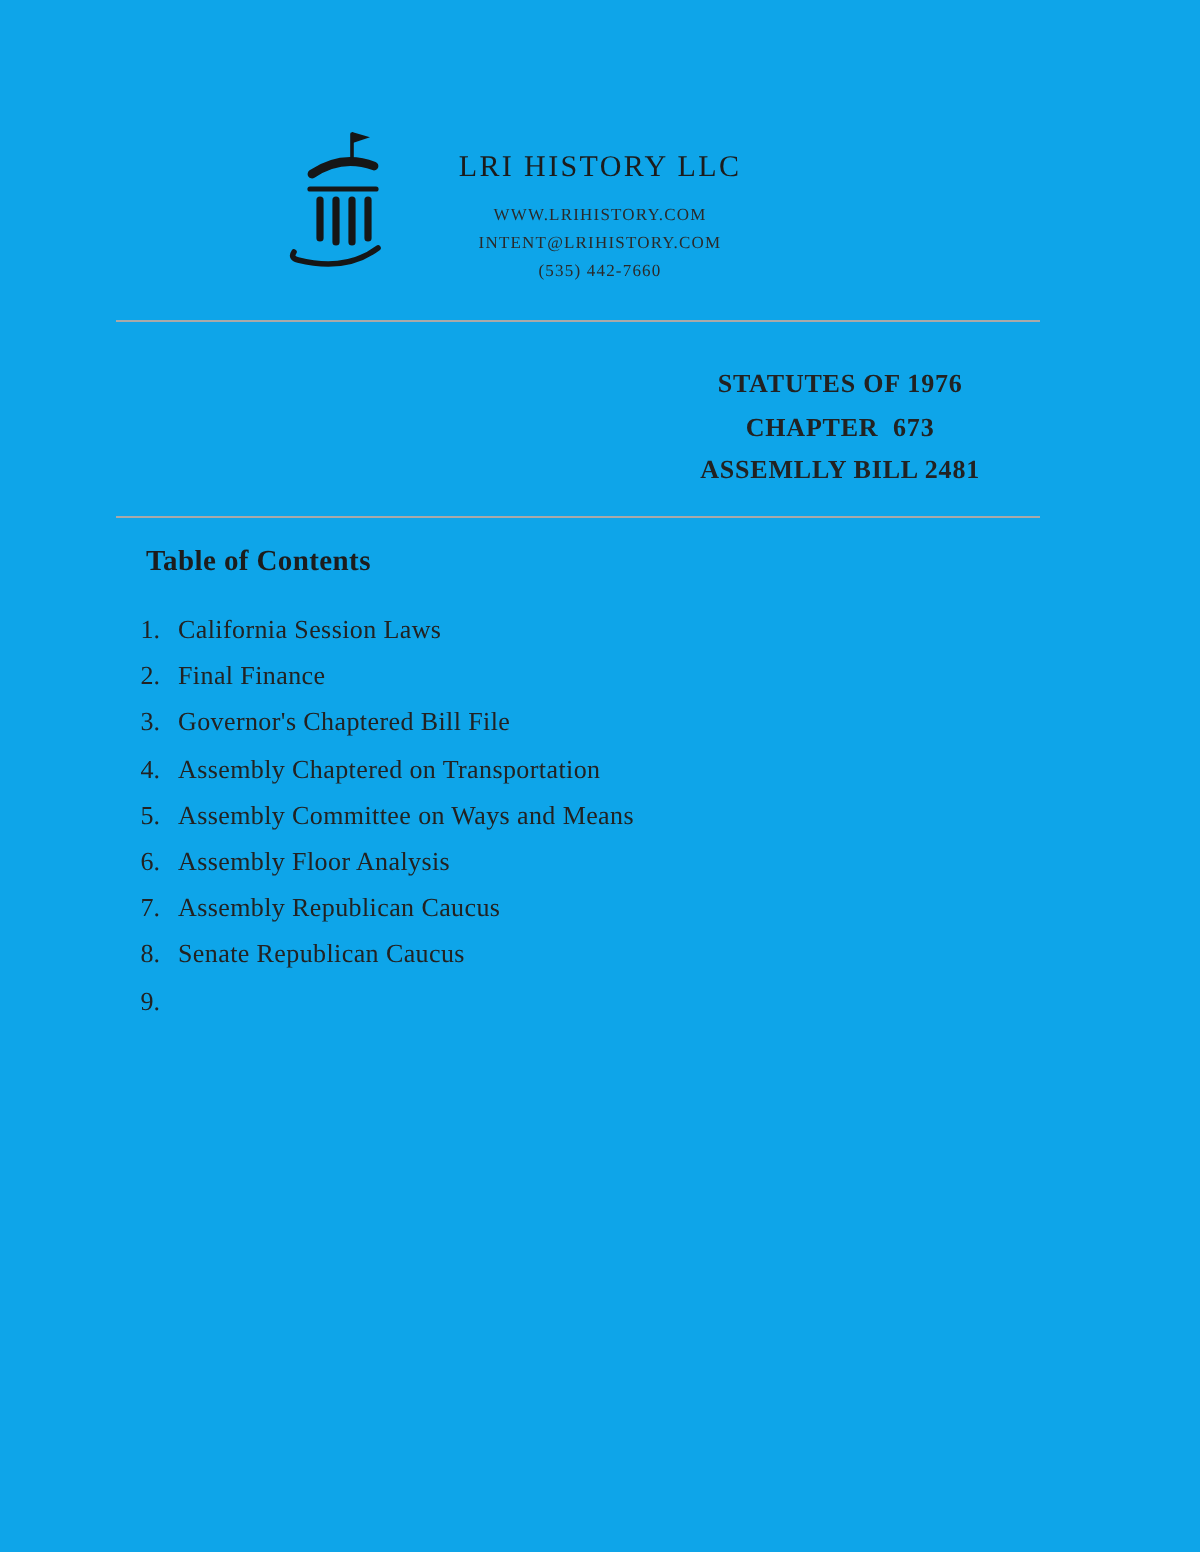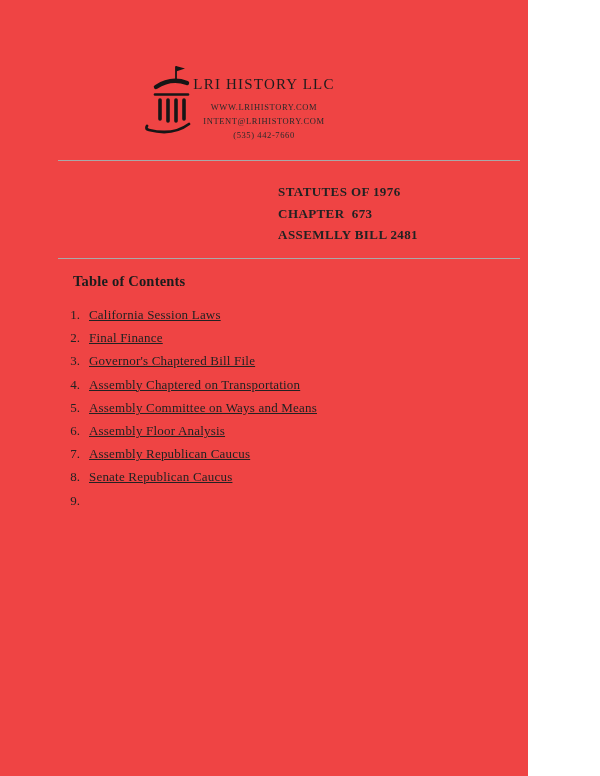--- a/index.html
+++ b/index.html
@@ -2,23 +2,23 @@
 <html><head>
 <meta charset="utf-8">
 <style>
   html, body {
     margin: 0;
     padding: 0;
     background: #ffffff;
   }
   .page {
     position: relative;
-    width: 528px;
+    width: 600px;
     height: 776px;
-    background: #ef4444;
+    background: #0ea5e9;
     font-family: "Liberation Serif", serif;
     color: #1f1f1f;
     overflow: hidden;
   }
 
   
   .logo {
     position: absolute;
     left: 143px;
     top: 62px;
@@ -52,21 +52,21 @@
     height: 0;
   }
   .rule-top { top: 160px; }
   .rule-bottom { top: 258px; }
 
   
   .title-block {
     position: absolute;
     top: 181px;
     right: 110px;
-    text-align: left;
+    text-align: center;
   }
   .title-block .title-line {
     font-size: 13px;
     font-weight: bold;
     letter-spacing: 0.4px;
     line-height: 21.5px;
     color: #222222;
     white-space: pre;
   }
 
@@ -94,21 +94,20 @@
     color: #222222;
   }
   .toc-num {
     display: inline-block;
     width: 14px;
     text-align: right;
     margin-right: 9px;
   }
   .toc-label {
     letter-spacing: 0.2px;
-    text-decoration: underline;
   }
 </style>
 </head>
 <body>
 
 <div class="page">
 
   <div class="logo">
     <svg width="56" height="80" viewBox="0 0 56 80" xmlns="http://www.w3.org/2000/svg">
       <g stroke="#161616" fill="none" stroke-linecap="round">

